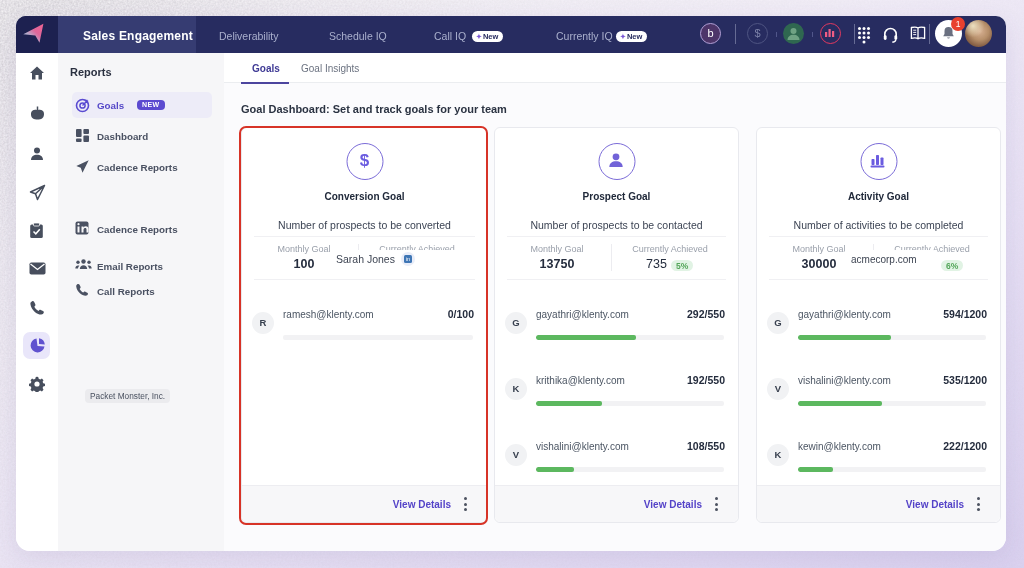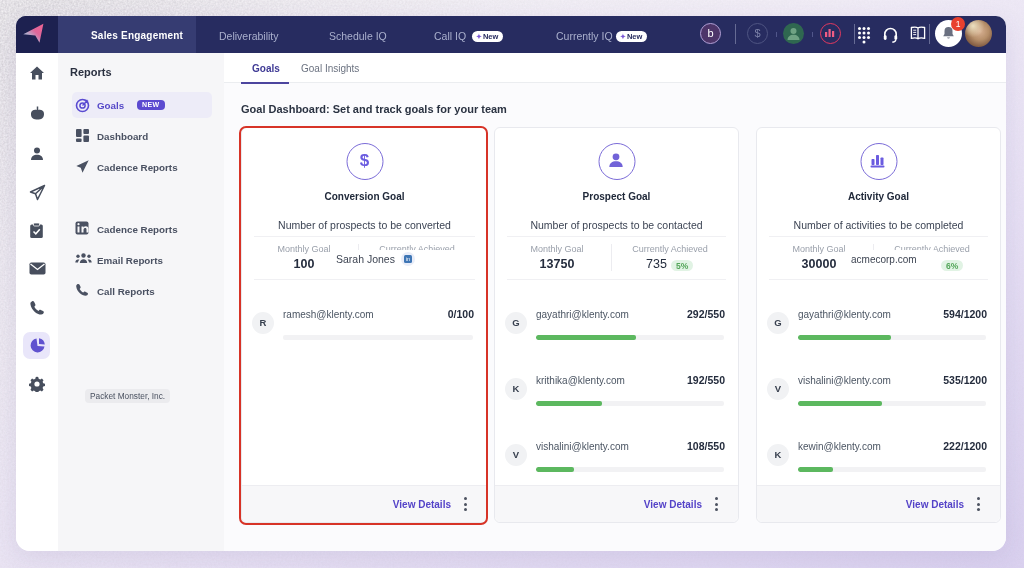--- a/index.html
+++ b/index.html
@@ -13,21 +13,21 @@
   .window {
     position:absolute; left:16px; top:16px; width:990px; height:535px;
     border-radius:10px 10px 14px 14px; background:#fbfbfd; overflow:hidden;
     box-shadow: 0 6px 24px rgba(80,60,140,0.10);
   }
   
   .header { position:absolute; left:0; top:0; width:990px; height:37px; background:#272c60; }
   .logo-sq { position:absolute; left:0; top:0; width:42px; height:37px; background:#1d2150; }
   .tab-active { position:absolute; left:42px; top:0; width:138px; height:37px; background:#363c72; }
   .hnav { position:absolute; top:0; height:37px; line-height:40px; font-size:10.5px; color:#aab0cd; }
-  .hnav.w { color:#fff; font-weight:bold; font-size:10px; letter-spacing:0.2px;margin-left:8px; }
+  .hnav.w { color:#fff; font-weight:bold; font-size:12px; letter-spacing:0.2px; }
   .newpill {
     position:absolute; top:15px; height:11px; background:#fff; border-radius:6px;
     font-size:7.5px; font-weight:bold; color:#272c60; line-height:11px; padding:0 5px 0 4px;
   }
   .newpill .sp { color:#7a56d6; font-size:7px; margin-right:1px; }
   .hdiv { position:absolute; width:1px; height:20px; background:#666b94; }
   .hdot { position:absolute; width:1px; height:5px; background:#51568a; }
   .circico { position:absolute; border-radius:50%; }
   
   .rail { position:absolute; left:0; top:37px; width:42px; height:499px; background:#ffffff; }
@@ -252,21 +252,21 @@
     </div>
     <div class="sb-row" style="top:163px;">
       <svg class="ic" width="14" height="14" viewBox="0 0 14 14">
           <rect x="0.5" y="0.5" width="13" height="13" rx="2" fill="#4a5162"></rect>
           <rect x="2.5" y="5.5" width="2" height="6" fill="#f6f6f8"></rect>
           <circle cx="3.5" cy="3.2" r="1.1" fill="#f6f6f8"></circle>
           <path d="M6.5 5.5 h2 v1 c0.5-0.8 1.3-1.2 2.3-1.2 c1.8 0 2.7 1.1 2.7 3 v3.2 h-2 v-3 c0-1-0.4-1.5-1.2-1.5 c-0.9 0-1.8 0.6-1.8 2 v2.5 h-2 Z" fill="#f6f6f8"></path>
         </svg>
       <span class="tx">Cadence Reports</span>
     </div>
-    <div class="sb-row" style="top:194px;text-align:right;">
+    <div class="sb-row" style="top:200px;text-align:right;">
       <svg class="ic" width="17" height="13" viewBox="0 0 17 13">
           <g fill="#4a5162">
             <circle cx="8.5" cy="3.5" r="2.2"></circle>
             <path d="M4.8 11 c0-2.5 1.7-3.8 3.7-3.8 s3.7 1.3 3.7 3.8 z"></path>
             <circle cx="3" cy="4.2" r="1.7"></circle>
             <path d="M0.3 10.5 c0-2 1.2-3 2.7-3 c0.5 0 1 0.1 1.4 0.3 c-0.9 0.8-1.4 1.7-1.4 2.7 z"></path>
             <circle cx="14" cy="4.2" r="1.7"></circle>
             <path d="M16.7 10.5 c0-2-1.2-3-2.7-3 c-0.5 0-1 0.1-1.4 0.3 c0.9 0.8 1.4 1.7 1.4 2.7 z"></path>
           </g>
         </svg>

